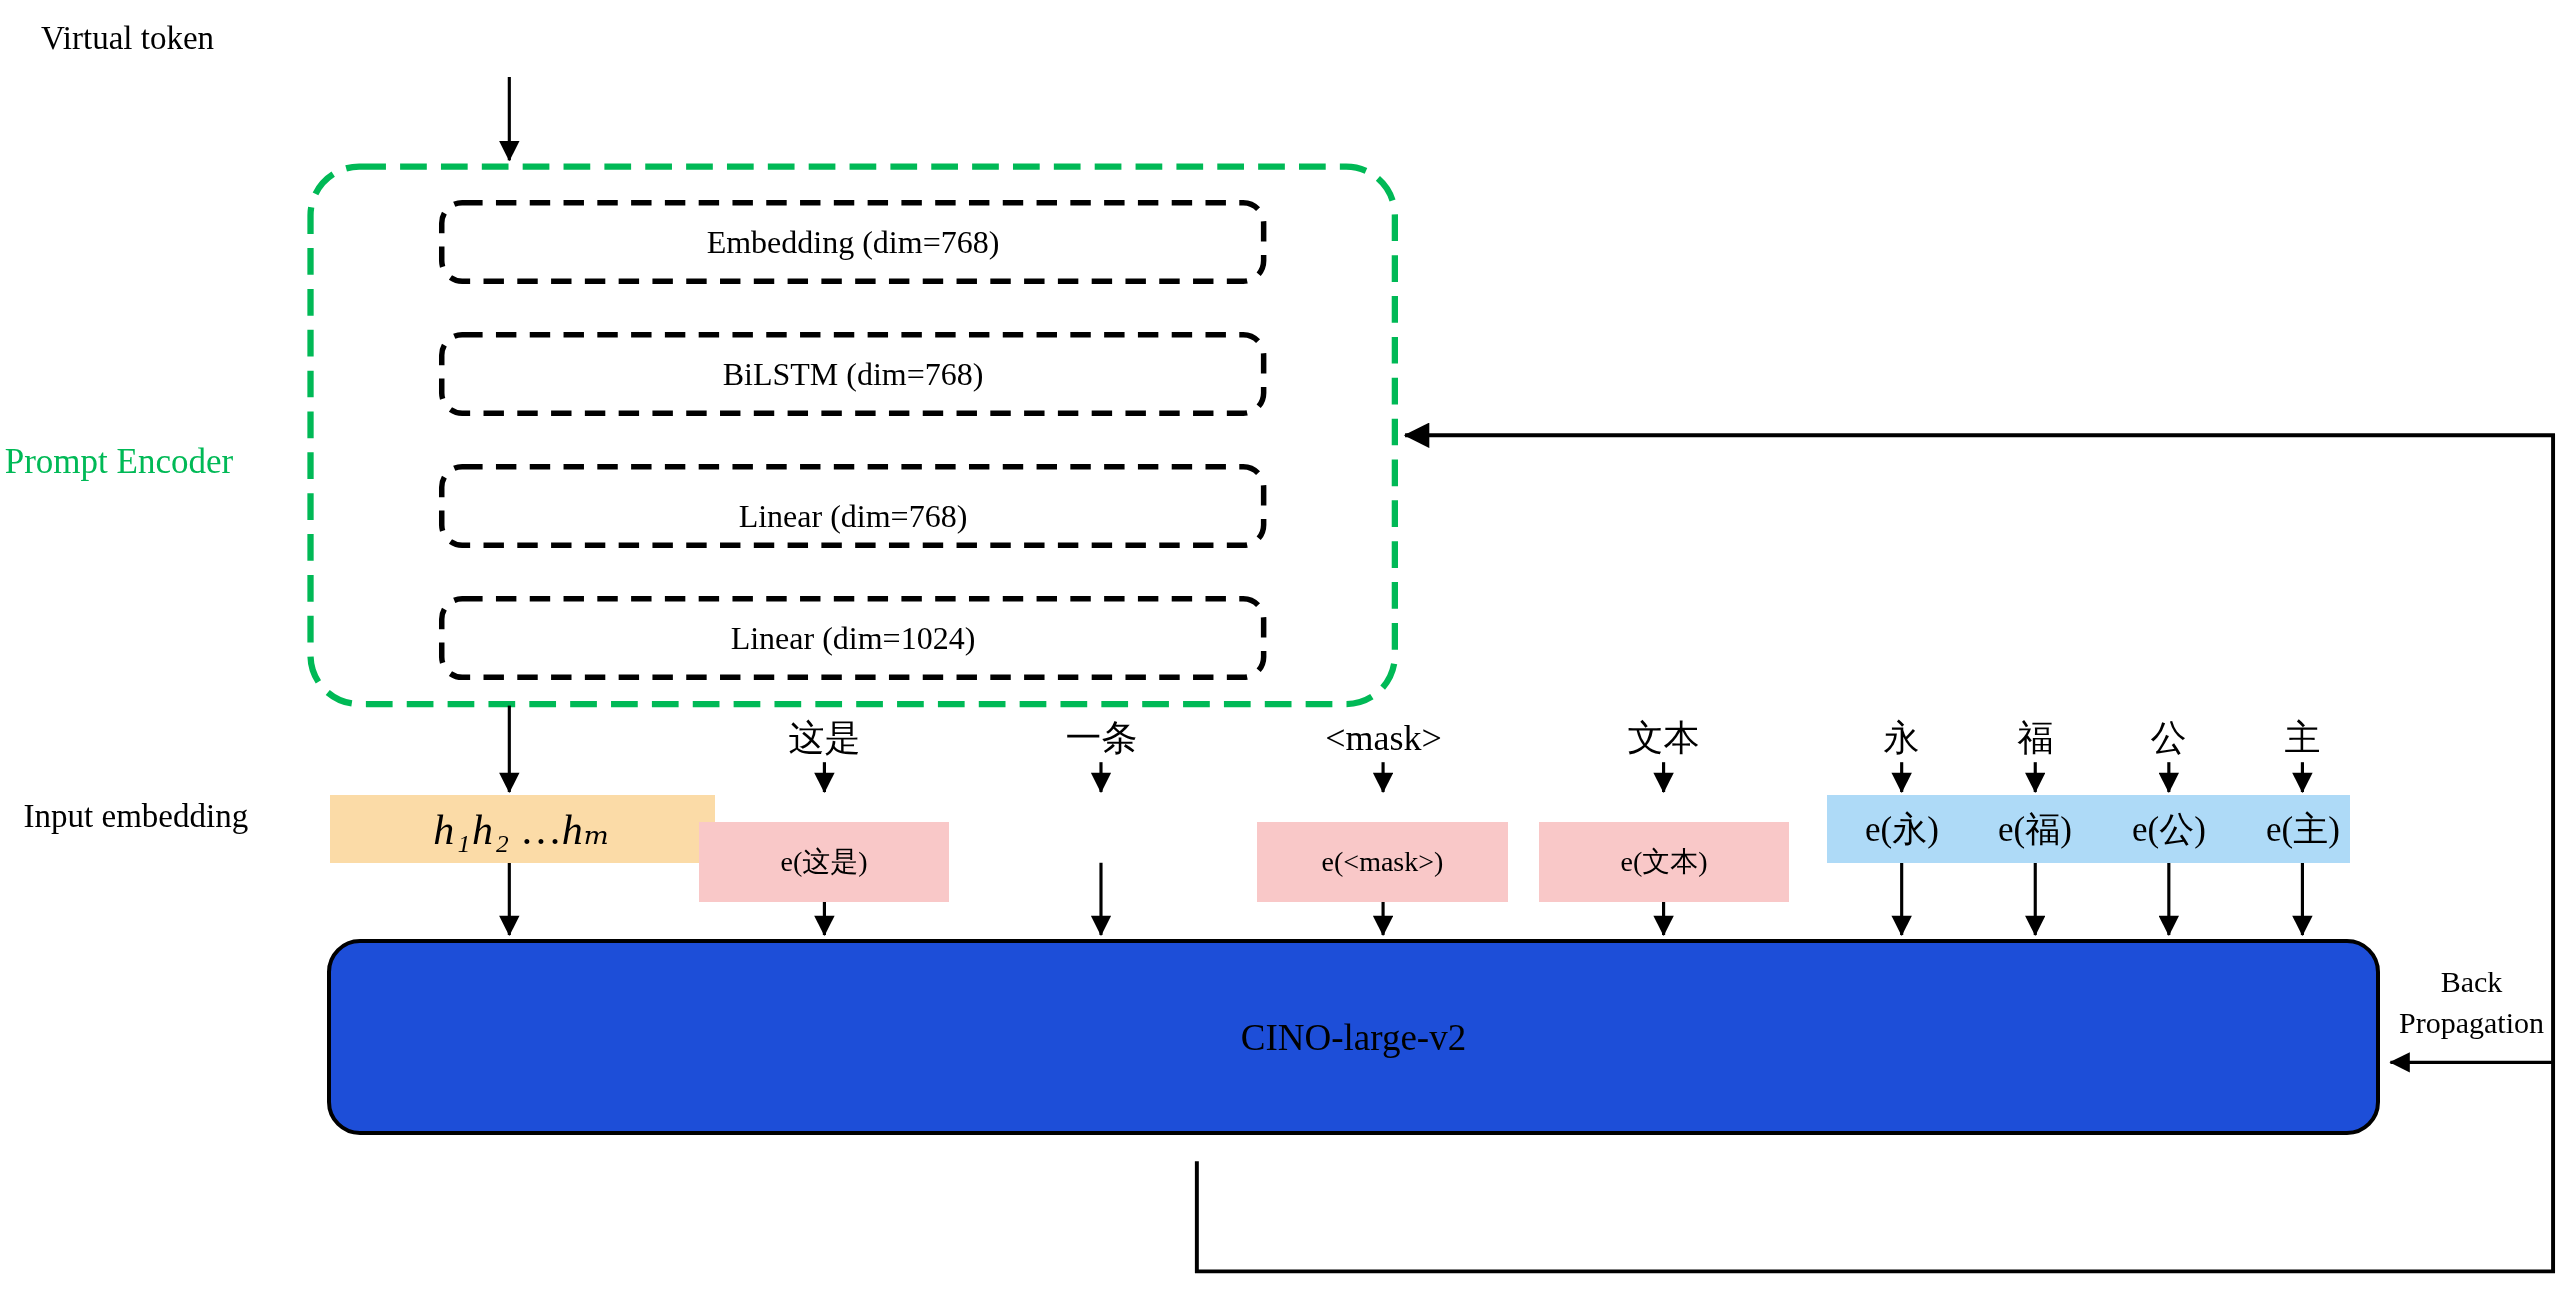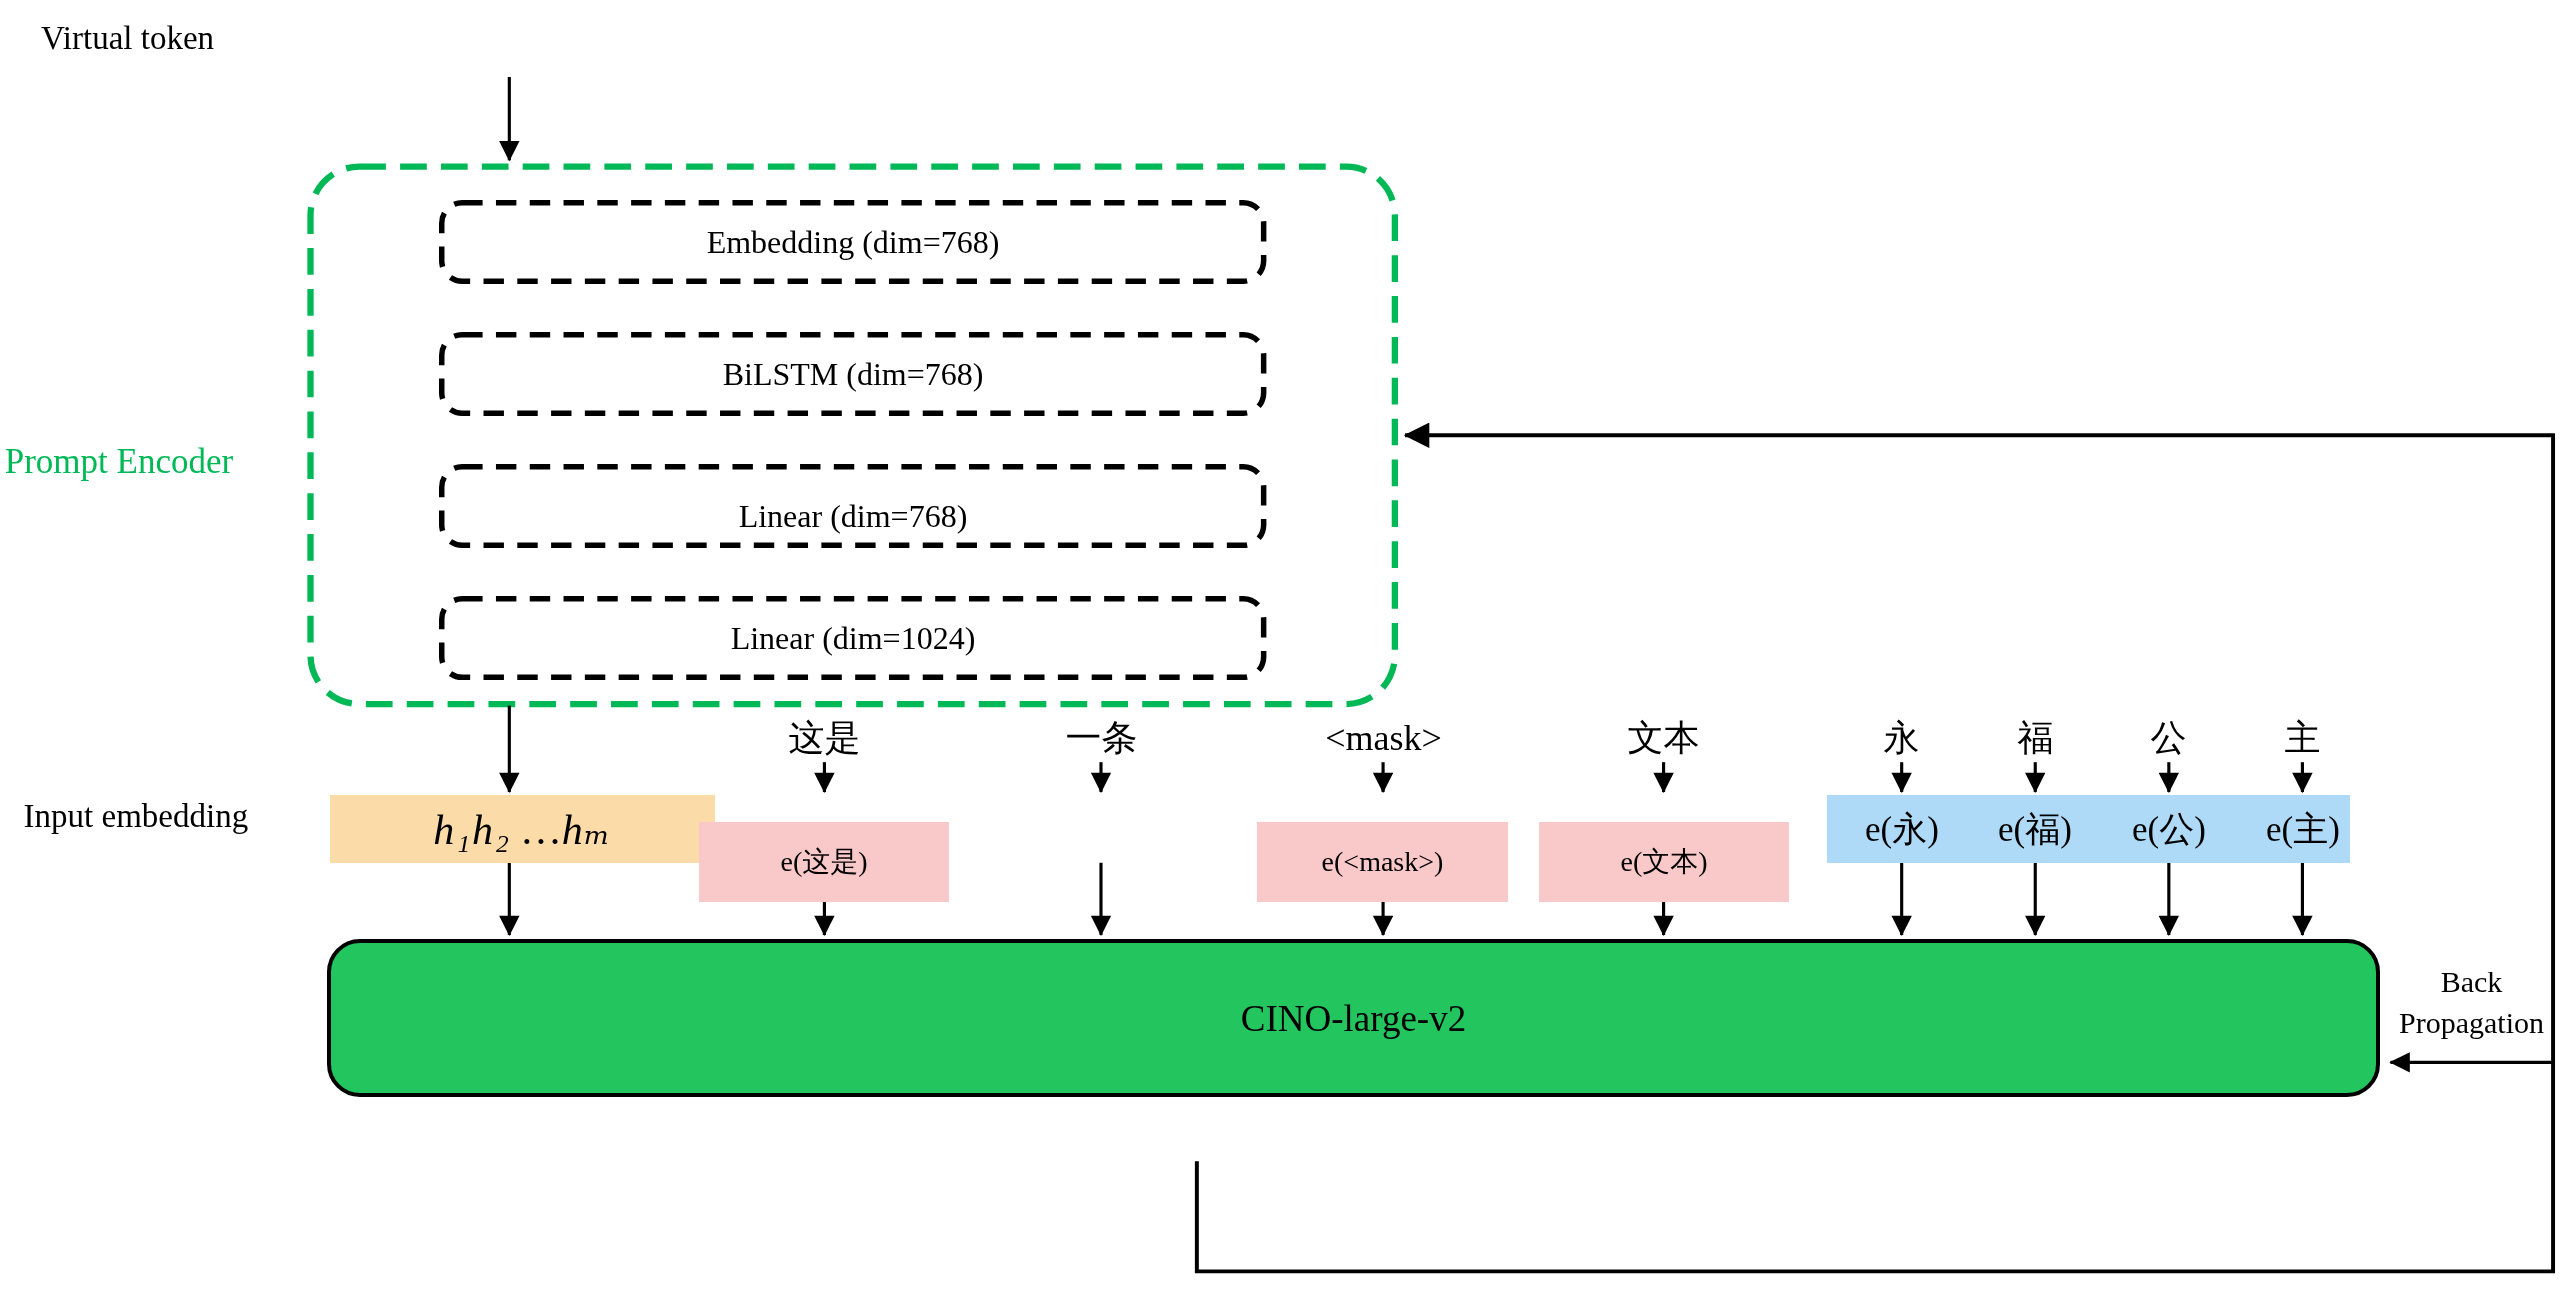--- a/index.html
+++ b/index.html
@@ -29,22 +29,22 @@
   .emb-box{
     top:795px;height:80px;display:flex;align-items:center;justify-content:center;
     font-size:28px;background:var(--pink);white-space:nowrap;margin-top:27px;
   }
   .blue-bg{left:1827px;top:795px;width:523px;height:68px;background:var(--blue);}
   .blue-cell{
     top:795px;height:68px;width:126px;display:flex;align-items:center;justify-content:center;
     font-size:35px;white-space:nowrap;
   }
   .cino{
-    left:327px;top:939px;width:2053px;height:158px;border:4.7px solid var(--line);border-radius:33px;
-    display:flex;align-items:center;justify-content:center;background:#22c55e;box-sizing:border-box;
+    left:327px;top:939px;width:2053px;height:196px;border:4.7px solid var(--line);border-radius:33px;
+    display:flex;align-items:center;justify-content:center;background:#1d4ed8;box-sizing:border-box;
   }
   .cino-label{font-size:37px;}
   .backprop{
     left:2381px;top:962px;width:181px;text-align:center;font-size:30px;line-height:1.35;
   }
 </style>
 </head>
 <body>
 
 <div class="stage">

